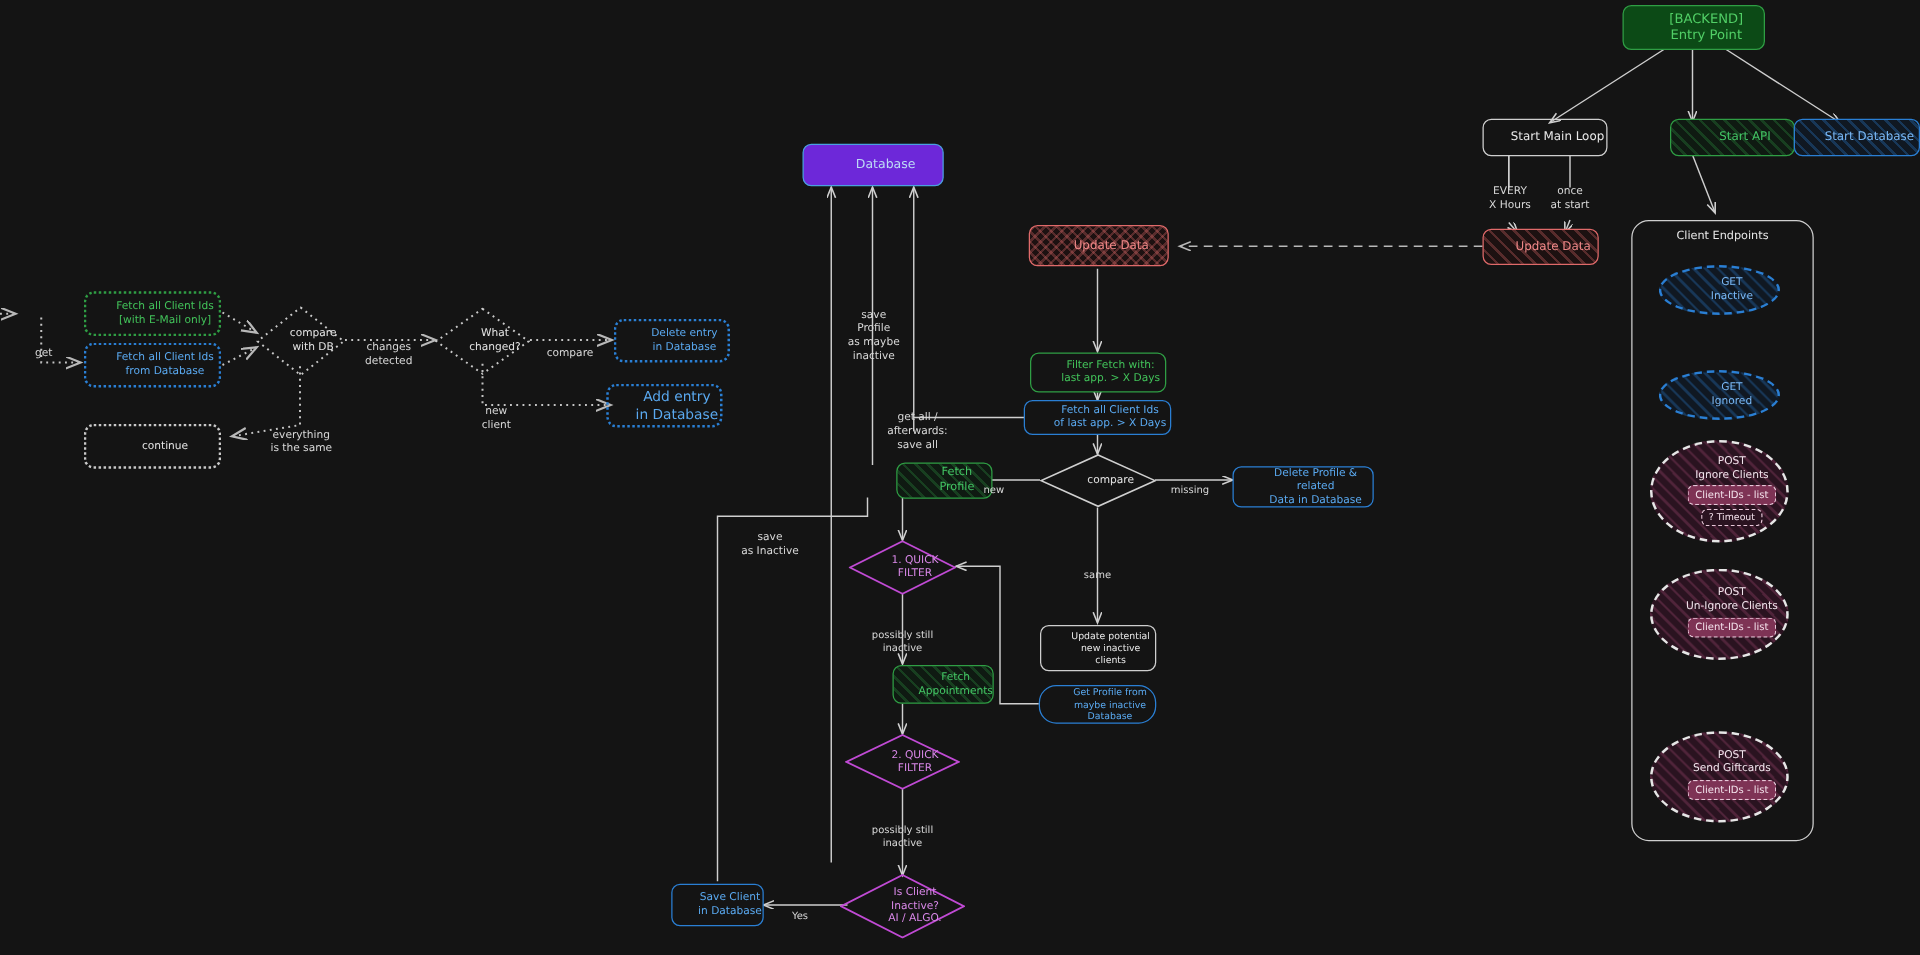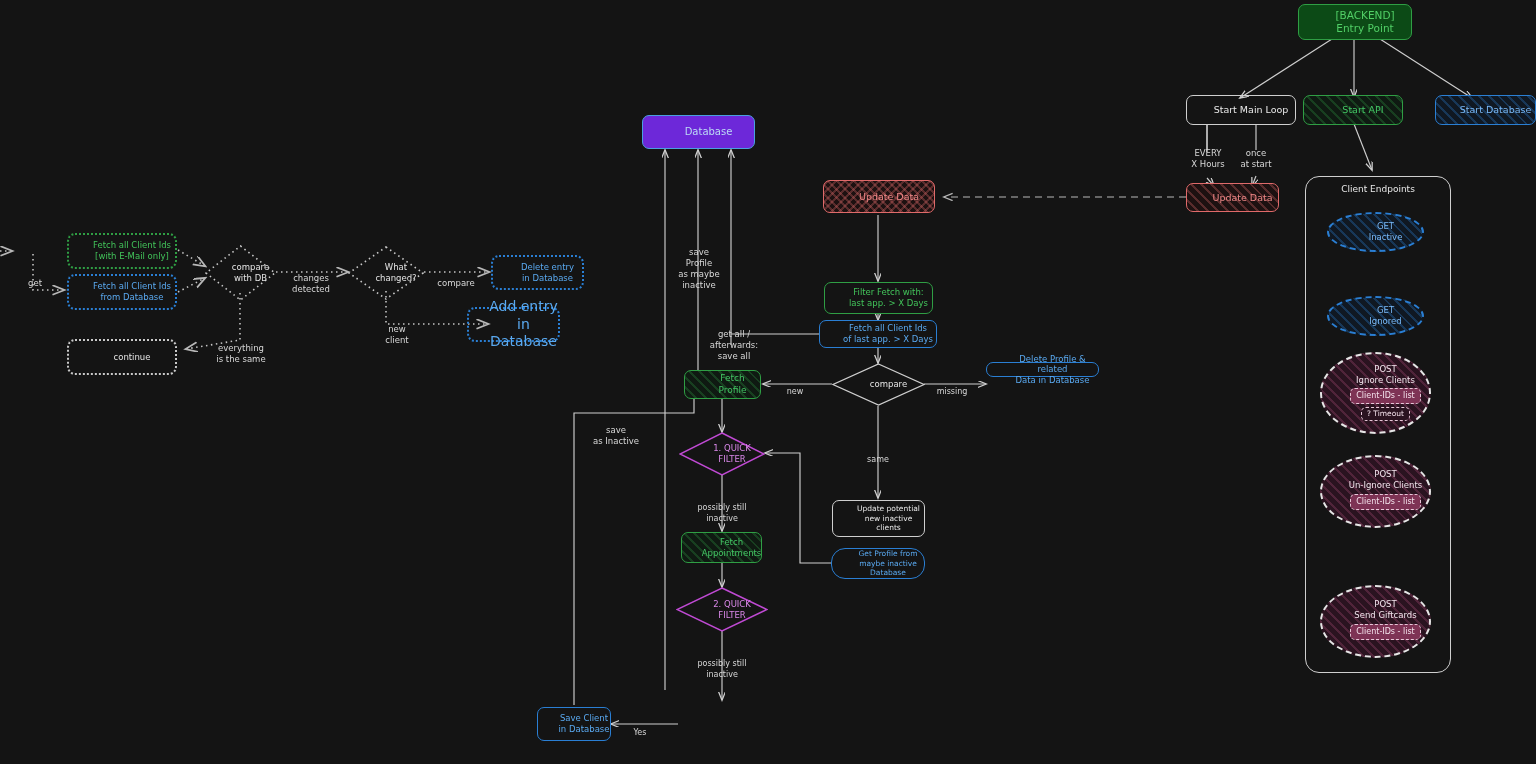--- a/index.html
+++ b/index.html
@@ -26,21 +26,21 @@
   .blue-fill{background:#6d28d9;border-color:#4a9fe0;color:#bcd9f5;}
   .blue-out{border-color:#2a7fd4;color:#5aa9f0;background:#141414;}
   .blue-hatch{border-color:#2a7fd4;color:#7ab8f5;
     background-image:repeating-linear-gradient(45deg,rgba(42,127,212,.30) 0 2px,rgba(20,20,20,0) 2px 7px);
     background-color:#101822;}
   .blue-dot{border-color:#2a7fd4;color:#5aa9f0;}
   .green-fill{background:#0c4a16;border-color:#2f9e44;color:#51cf66;}
   .green-out{border-color:#2f9e44;color:#42c35a;background:#141414;}
   .green-hatch{border-color:#2f9e44;color:#43c464;
     background-image:repeating-linear-gradient(45deg,rgba(47,158,68,.28) 0 2px,rgba(20,20,20,0) 2px 7px);
-    background-color:#0f1a12;}
+    background-color:#0f1a12;margin-left:33px;}
   .green-dot{border-color:#2f9e44;color:#42c35a;}
   .red-cross{border-color:#e06a6a;color:#ef8888;
     background-image:repeating-linear-gradient(45deg,rgba(224,106,106,.30) 0 2px,rgba(20,20,20,0) 2px 6px),
                      repeating-linear-gradient(-45deg,rgba(224,106,106,.30) 0 2px,rgba(20,20,20,0) 2px 6px);
     background-color:#1d1111;}
   .red-hatch{border-color:#e06a6a;color:#ef8888;
     background-image:repeating-linear-gradient(45deg,rgba(224,106,106,.30) 0 2px,rgba(20,20,20,0) 2px 7px);
     background-color:#1d1111;}
   .pink-hatch{color:#f1e4ec;
     background-image:repeating-linear-gradient(45deg,rgba(214,96,150,.22) 0 2px,rgba(20,20,20,0) 2px 7px);
@@ -131,21 +131,21 @@
 
       <path d="M678,724 L611,724" marker-end="url(#ah)"></path>
     </g>
   </svg>
 
   <div class="node rect green-fill" style="left:1298px;top:4px;width:114px;height:36px;font-size:10.5px;">
     <span>[BACKEND]
 Entry Point</span>
   </div>
 
-  <div class="node plain" style="left:1186px;top:95px;width:110px;height:30px;font-size:9.5px;">
+  <div class="node plain" style="left:1186px;top:95px;width:100px;height:30px;font-size:9.5px;">
     <span>Start Main Loop</span>
   </div>
 
   <div class="node rect green-hatch" style="left:1303px;top:95px;width:100px;height:30px;font-size:9.5px;">
     <span>Start API</span>
   </div>
 
   <div class="node rect blue-hatch" style="left:1435px;top:95px;width:101px;height:30px;font-size:9.5px;">
     <span>Start Database</span>
   </div>
@@ -252,21 +252,21 @@
   </div>
   <div class="label" style="left:377px;top:313px;width:40px;font-size:8.5px;">
     <span>new
 client</span>
   </div>
 
   <div class="node dotted blue-dot" style="left:491px;top:255px;width:93px;height:35px;font-size:8.5px;">
     <span>Delete entry
 in Database</span>
   </div>
-  <div class="node dotted blue-dot" style="left:467px;top:307px;width:93px;height:35px;font-size:14px;text-align:center;">
+  <div class="node dotted blue-dot" style="left:485px;top:307px;width:93px;height:35px;font-size:11px;text-align:center;">
     <span>Add entry
 in Database</span>
   </div>
 
   <div class="node rect blue-fill" style="left:642px;top:115px;width:113px;height:34px;font-size:10px;">
     <span>Database</span>
   </div>
 
   <div class="label" style="left:668px;top:236px;width:62px;font-size:8.5px;">
     <span>save
@@ -305,21 +305,21 @@
   <div class="label" style="left:780px;top:377px;width:30px;font-size:8px;">
     <span>new</span>
   </div>
   <div class="label" style="left:928px;top:377px;width:48px;font-size:8px;">
     <span>missing</span>
   </div>
   <div class="label" style="left:858px;top:445px;width:40px;font-size:8px;">
     <span>same</span>
   </div>
 
-  <div class="node rect blue-out" style="left:986px;top:362px;width:113px;height:15px;font-size:8.5px;justify-content:center;">
+  <div class="node rect blue-out" style="left:986px;top:373px;width:113px;height:33px;font-size:8.5px;justify-content:center;">
     <span>Delete Profile &amp; related
 Data in Database</span>
   </div>
 
   <div class="node rect green-hatch" style="left:684px;top:370px;width:77px;height:29px;font-size:9px;">
     <span>Fetch Profile</span>
   </div>
 
   <div class="node plain" style="left:832px;top:500px;width:93px;height:37px;font-size:7.5px;">
     <span>Update potential
@@ -360,20 +360,28 @@
     </svg>
     <span class="dtxt" style="color:#d988e8;">2. QUICK
 FILTER</span>
   </div>
 
   <div class="label" style="left:690px;top:649px;width:64px;font-size:8px;">
     <span>possibly still
 inactive</span>
   </div>
 
+  <div class="node diamond" style="left:672px;top:699px;width:100px;height:52px;font-size:8.5px;">
+    <svg class="dshape" viewBox="0 0 100 52">
+      <path d="M50,1 L99,26 L50,51 L1,26 Z" fill="none" stroke="#c04ad4" stroke-width="1.5"></path>
+    </svg>
+    <span class="dtxt" style="color:#d988e8;">Is Client
+Inactive?
+AI / ALGO.</span>
+  </div>
 
   <div class="label" style="left:626px;top:718px;width:28px;font-size:8px;">
     <span>Yes</span>
   </div>
 
   <div class="node rect blue-out" style="left:537px;top:707px;width:74px;height:34px;font-size:8.5px;">
     <span>Save Client
 in Database</span>
   </div>
 

